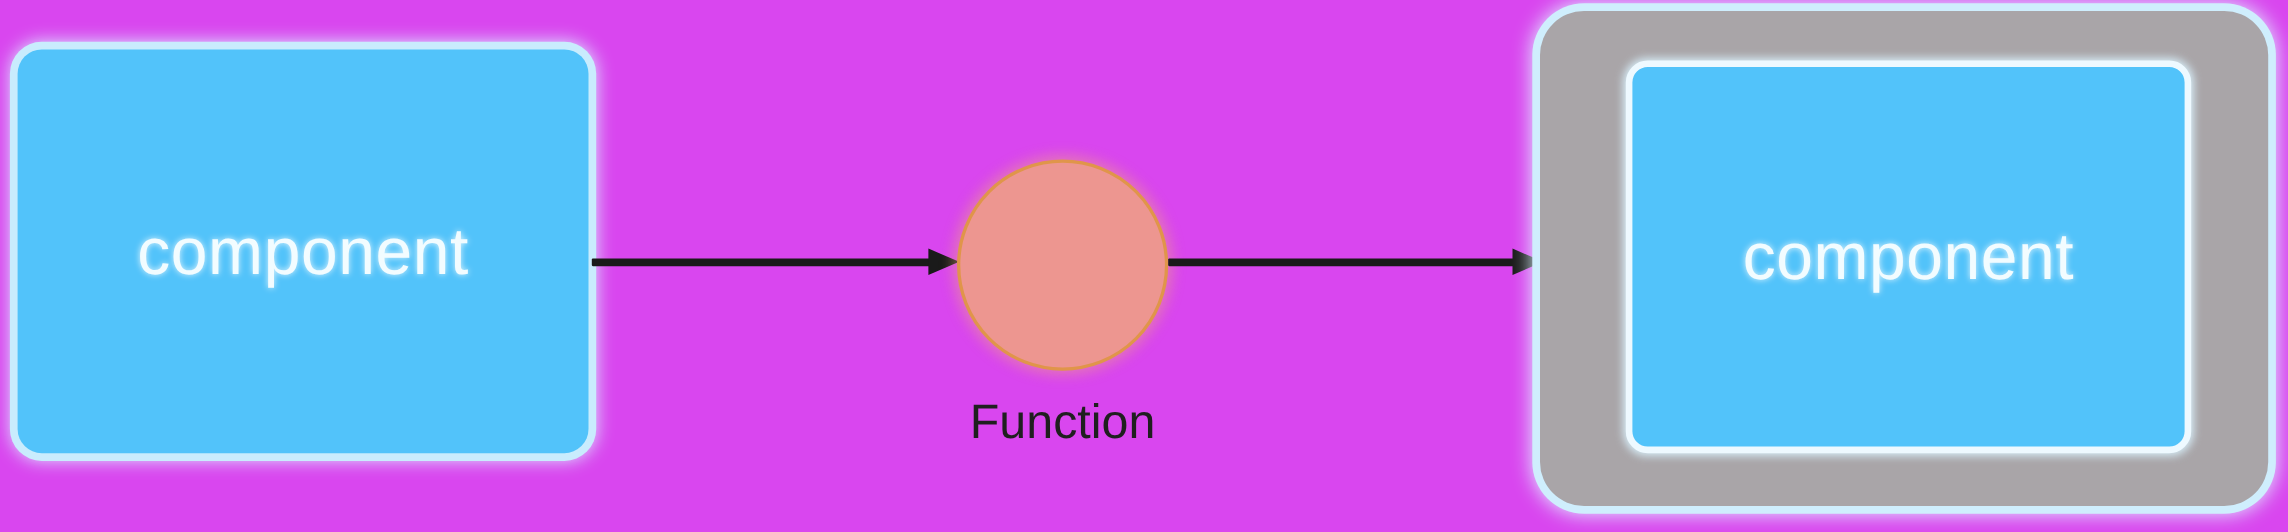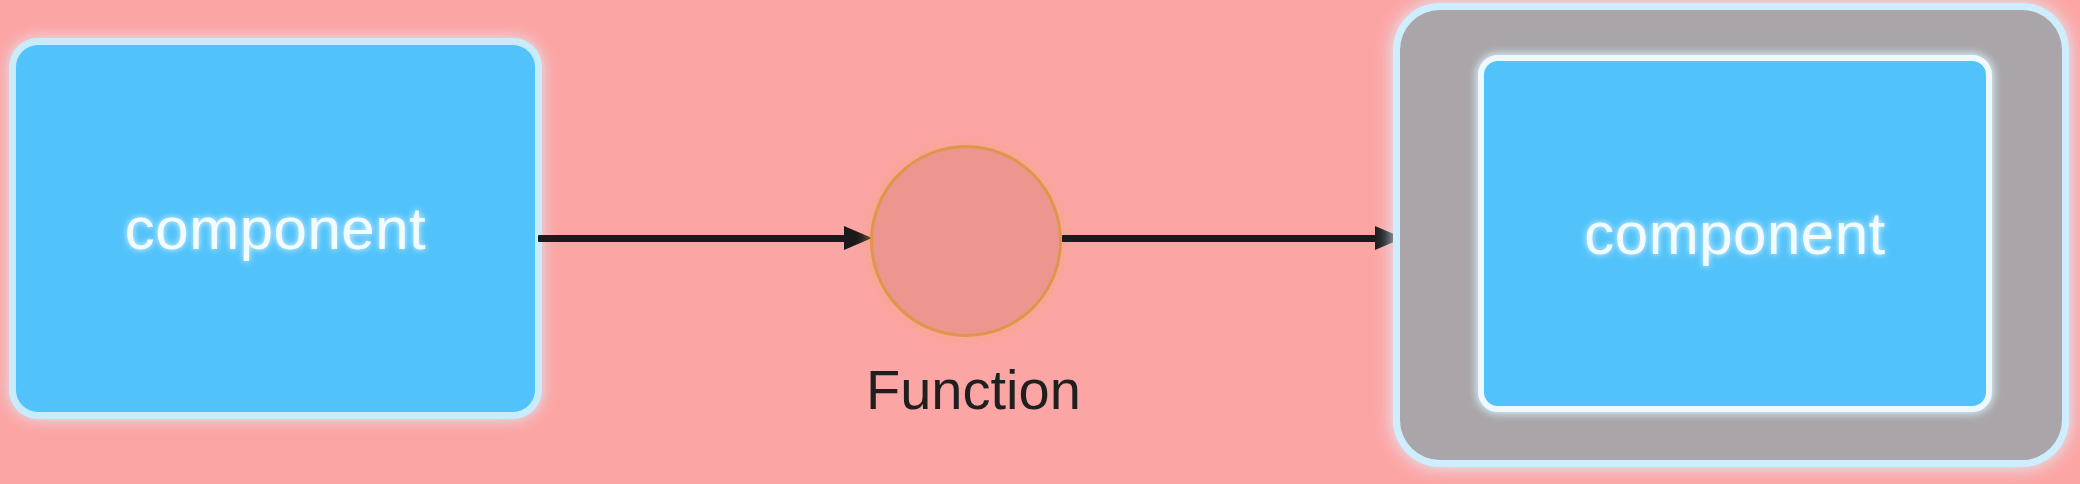--- a/index.html
+++ b/index.html
@@ -8,21 +8,21 @@
     padding: 0;
     background: #ffffff;
   }
   body {
     font-family: "Liberation Sans", sans-serif;
   }
   #canvas {
     position: relative;
     width: 2080px;
     height: 484px;
-    background: #fca5a5;
+    background: #d946ef;
     overflow: hidden;
   }
 
   
   .comp-box-left {
     position: absolute;
     left: 16px;
     top: 45px;
     width: 519px;
     height: 367px;
@@ -86,21 +86,21 @@
     box-sizing: border-box;
     box-shadow: 0 0 12px 4px rgba(240,170,120,0.45);
   }
   .func-label {
     position: absolute;
     left: 866px;
     top: 362px;
     width: 200px;
     text-align: center;
     font-family: "Liberation Sans", sans-serif;
-    font-size: 56px;
+    font-size: 44px;
     color: #1f1f1f;
     line-height: 1;
     white-space: nowrap;
   }
 
   
   .container-box {
     position: absolute;
     left: 1400px;
     top: 10px;

